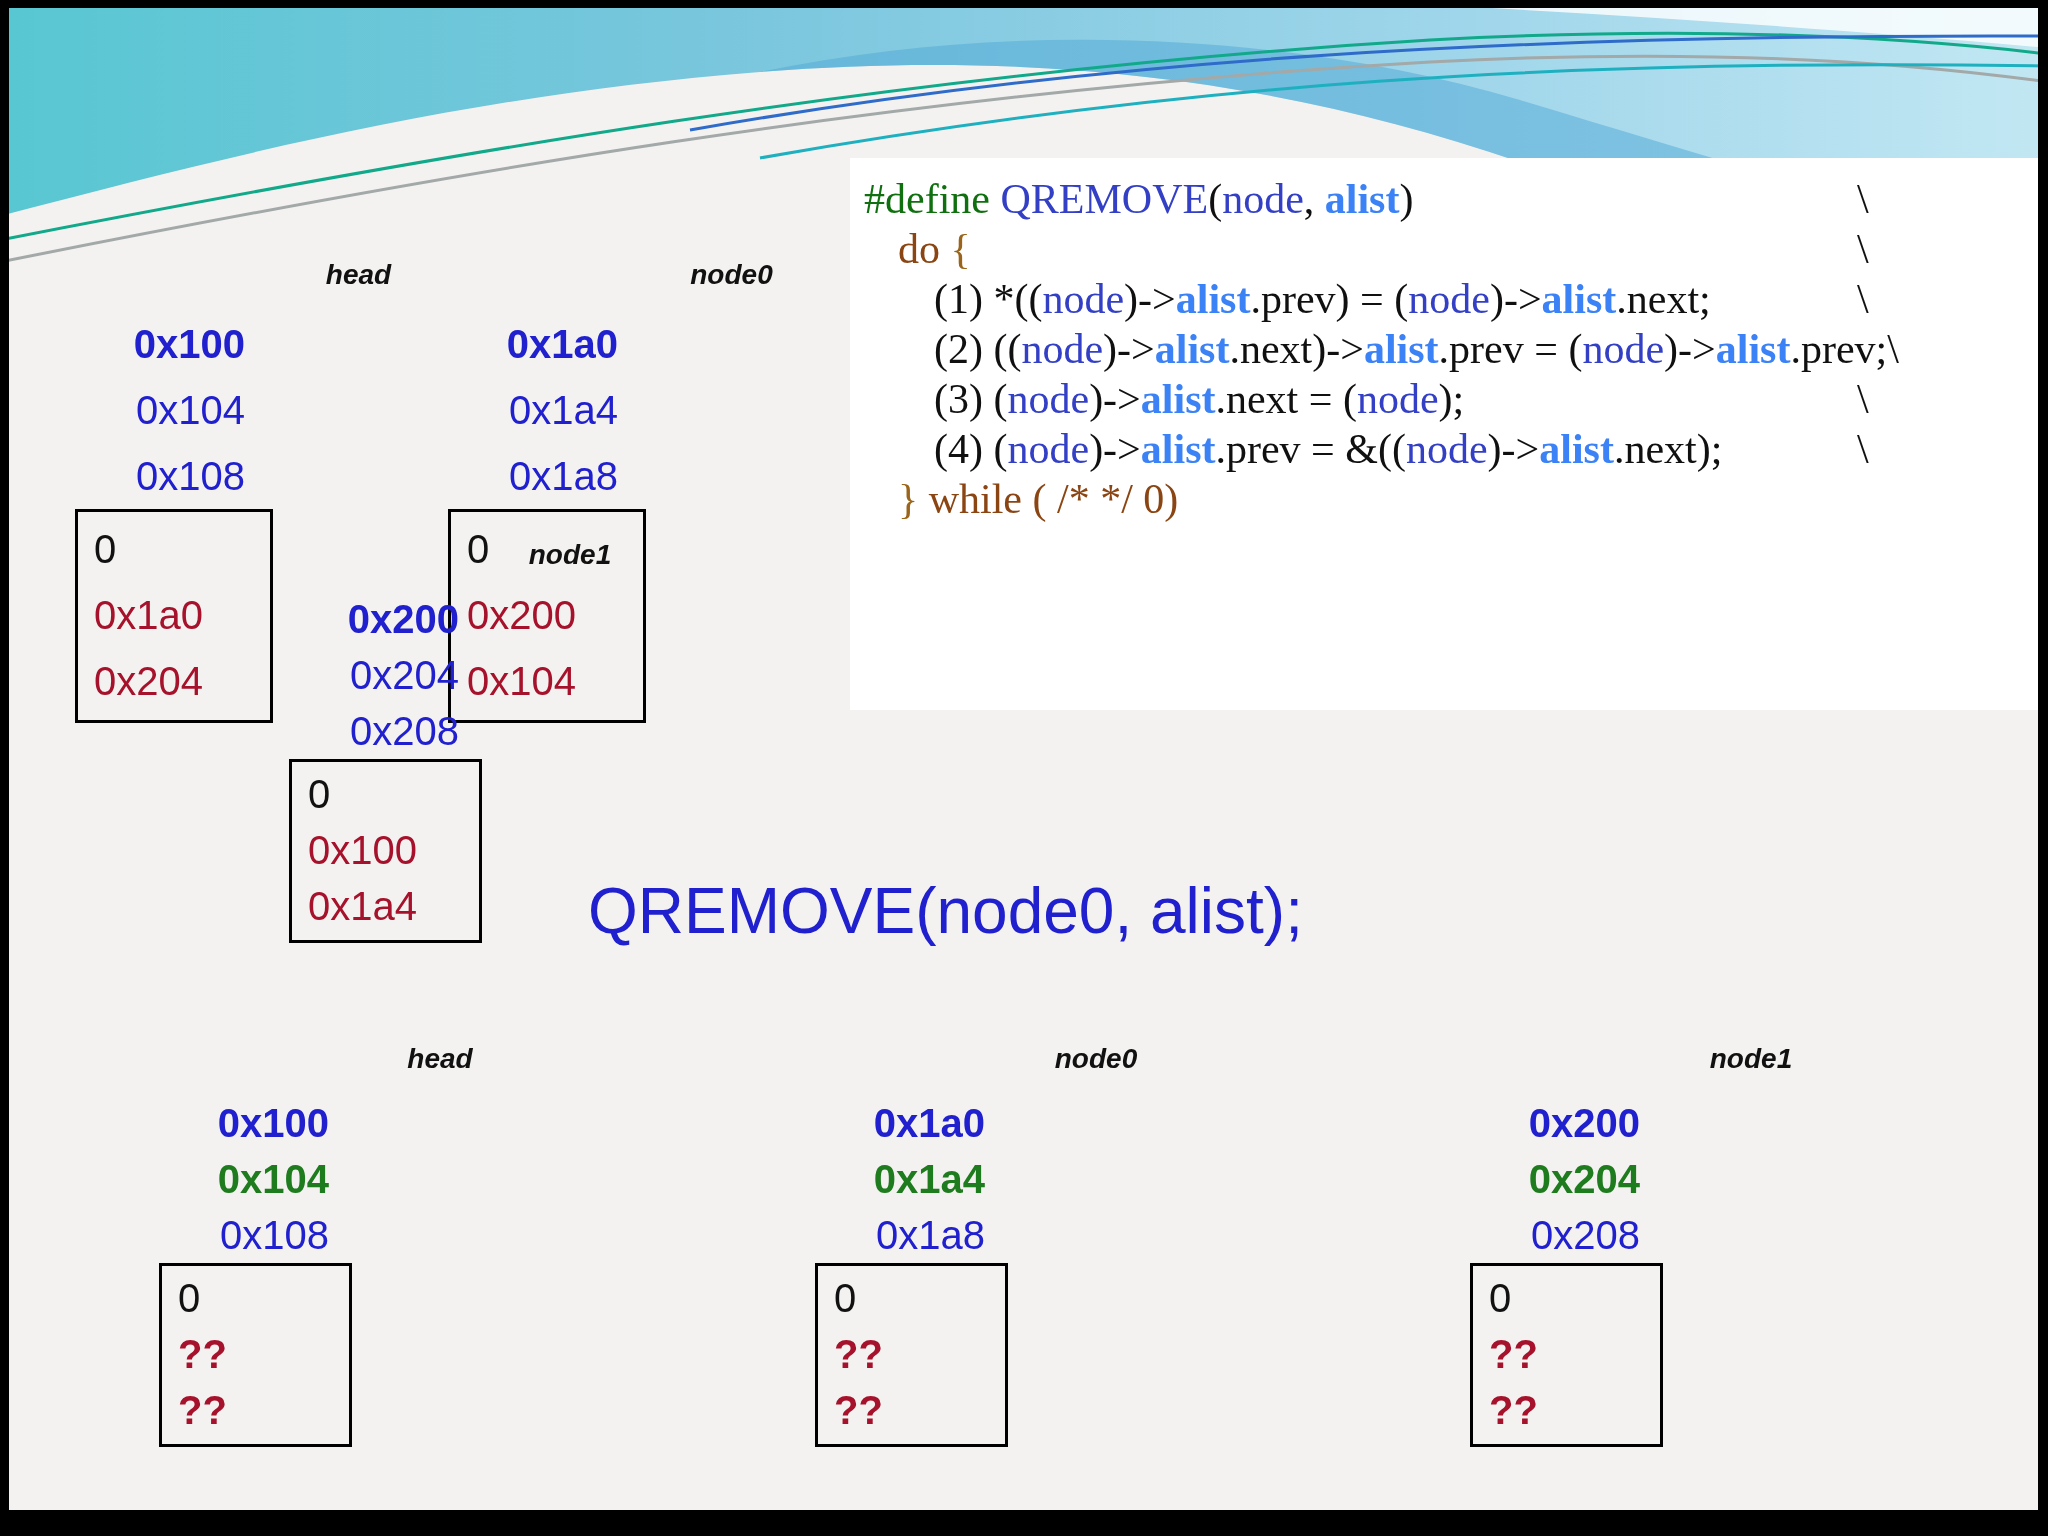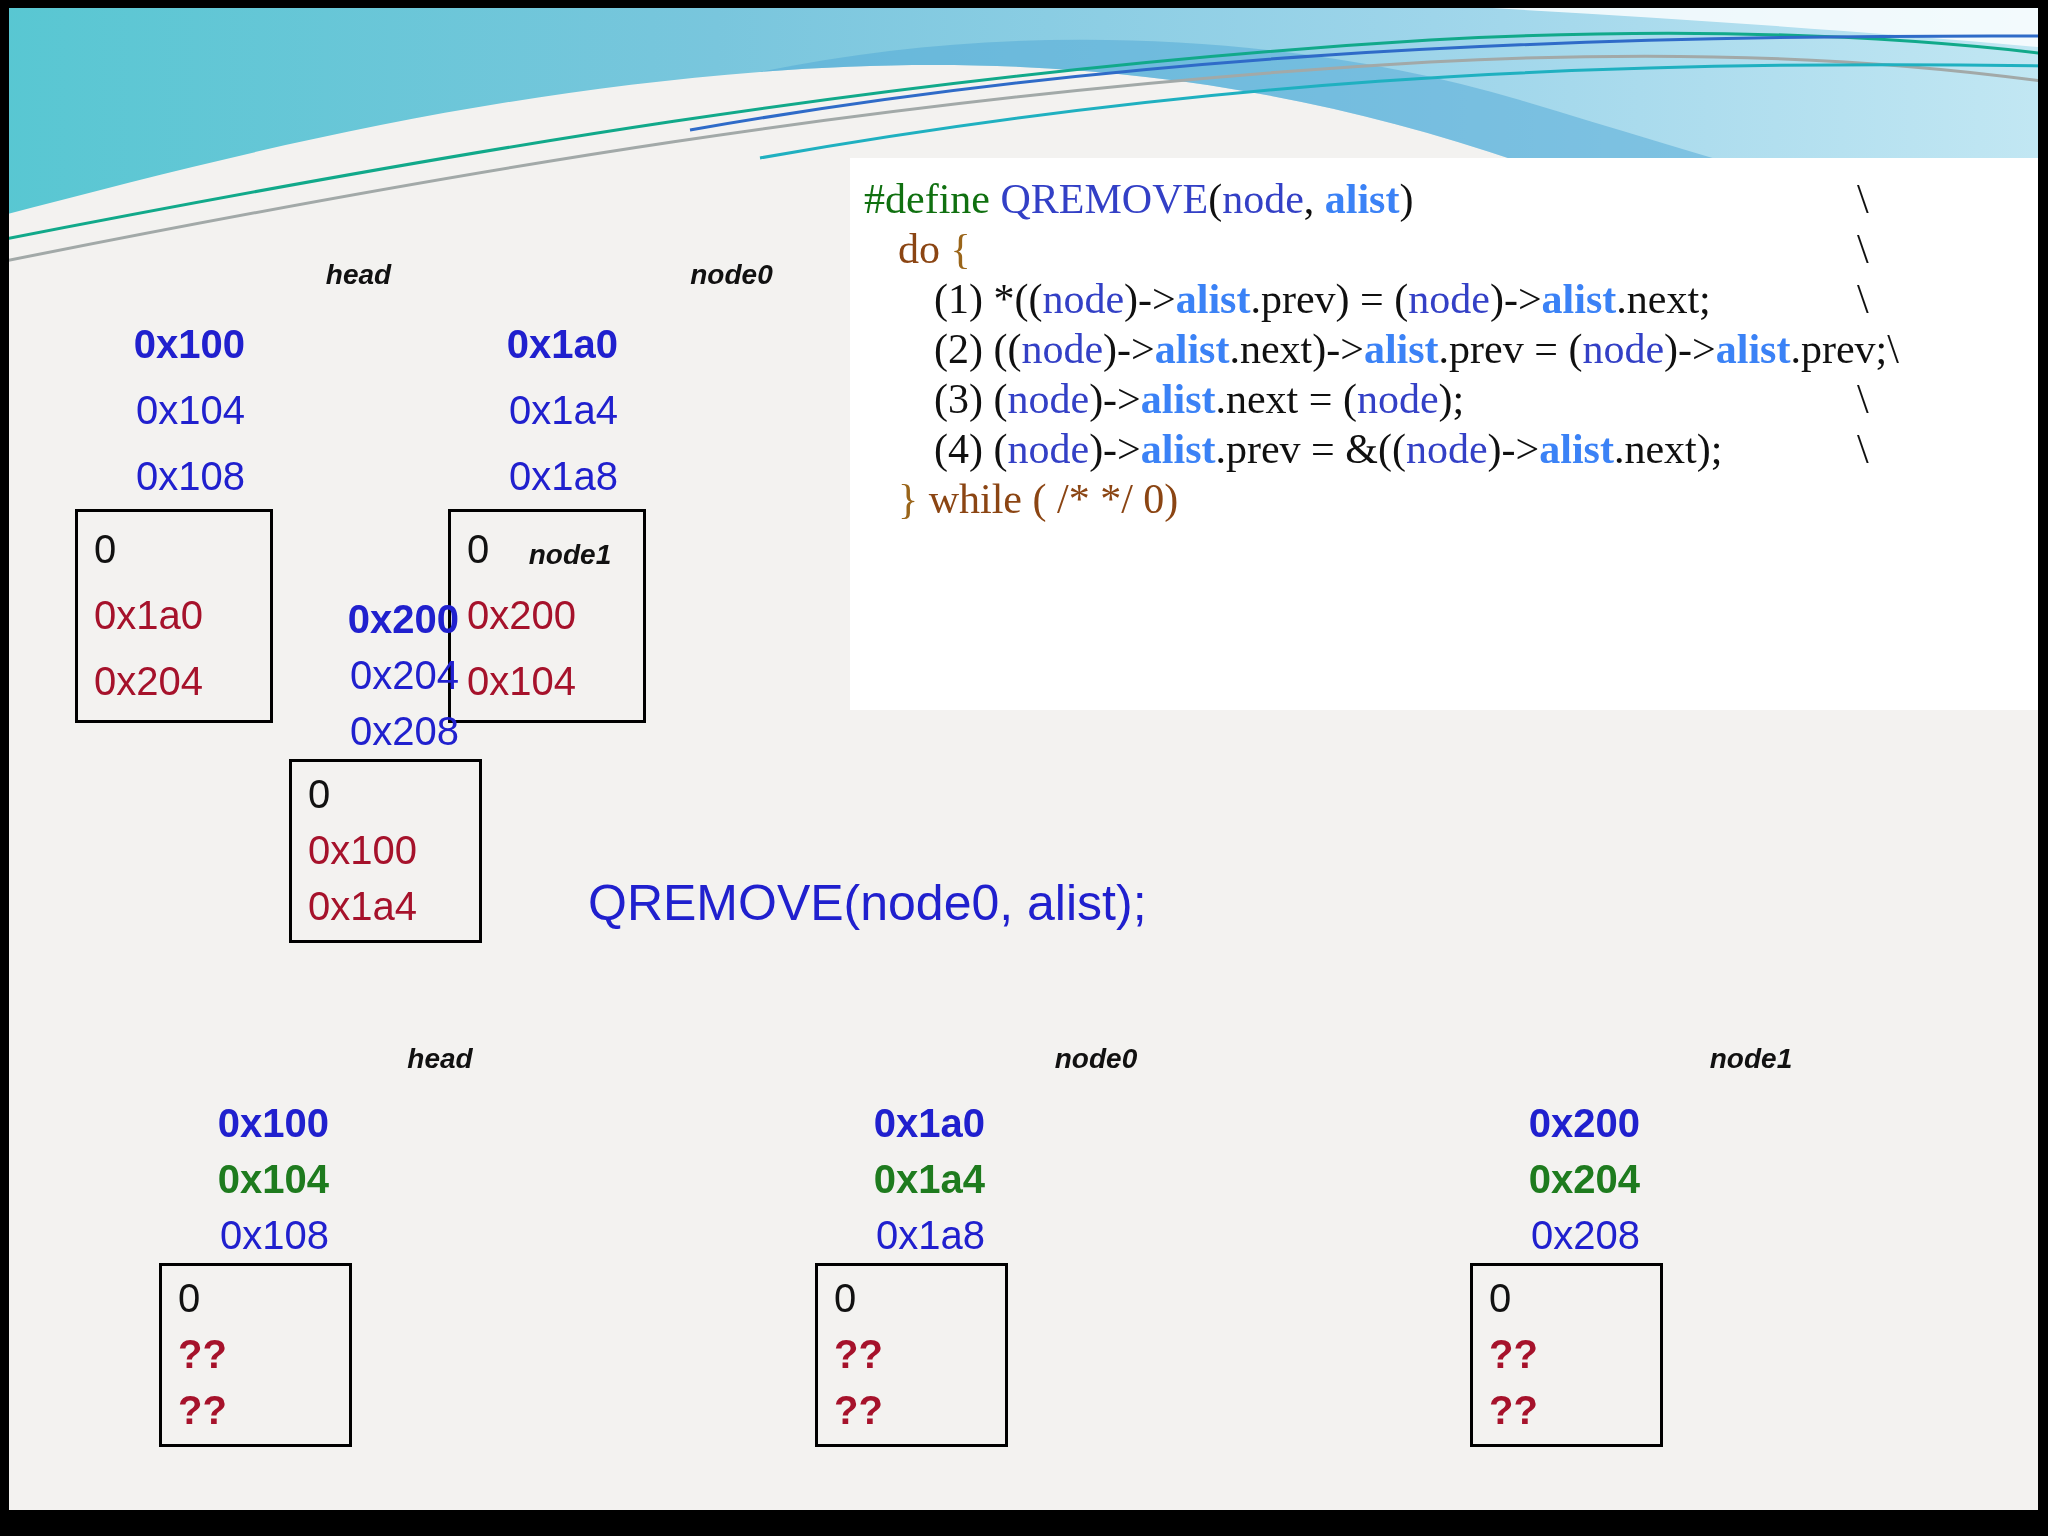--- a/index.html
+++ b/index.html
@@ -47,21 +47,21 @@
   .sg-bold{font-weight:bold;color:#3b82f6;}
   .sg-plain{color:#101010;}
   .sg-brown{color:var(--code-brown,#8B4513);}
   .sg-brace{color:#9A651A;}
   .bs-col{position:absolute;left:993px;top:0;color:#101010;}
   .bs-inline{color:#101010;}
 
   
   .call{
     position:absolute;left:588px;top:874px;z-index:2;
-    font-size:50px;color:var(--call-blue,#2020CE);white-space:nowrap;
+    font-size:64px;color:var(--call-blue,#2020CE);white-space:nowrap;
   }
 
   
   .memtable{position:absolute;z-index:2;font-size:40px;}
   .mt-label{
     font-size:28px;font-weight:bold;font-style:italic;color:#111;
     margin-left:186px;text-align:center;line-height:46px;margin-bottom:6px;
   }
   .t-top .mt-label{width:195px;}
   .t-mid .mt-label{width:190px;}

